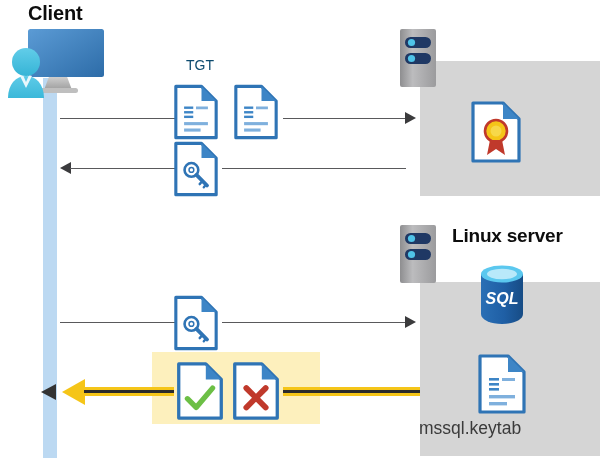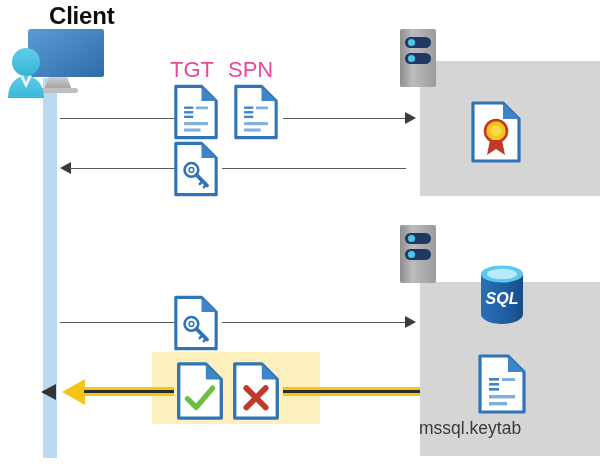--- a/index.html
+++ b/index.html
@@ -22,22 +22,21 @@
 
   
   .title-label {
     font-weight: bold;
     color: #0d0d0d;
     letter-spacing: -0.2px;
     line-height: 1.15;
   }
   .client-title {
     left: 28px; top: 2px;
-    font-size: 24px;
-    margin-left: 21px;
+    font-size: 20px;
   }
   .dc-title {
     left: 452px; top: 4px;
     font-size: 19px;
     width: 148px;
   }
   .linux-title {
     left: 452px; top: 225px;
     font-size: 19px;
     width: 148px;
@@ -111,22 +110,23 @@
   }
   .yarrow-head-inner {
     width: 0; height: 0;
     border-top: 8px solid transparent;
     border-bottom: 8px solid transparent;
     border-right: 15px solid #333333;
   }
 
   
   .doc-tag {
-    font-size: 22px;
-    color: #ec4899;
+    font-size: 14px;
+    color: #0c4a6e;
+    text-align: center;
     width: 60px;
   }
 
   svg { display: block; }
 </style>
 </head>
 <body>
 
 <div id="stage">
 
@@ -194,20 +194,21 @@
   <div class="abs" style="left:471px; top:101px;">
     <svg width="50" height="62" viewBox="0 0 50 62">
       <path d="M2 2 L32 2 L48 18 L48 60 L2 60 Z" fill="#ffffff" stroke="#2f74b5" stroke-width="3.2" stroke-linejoin="round"></path>
       <path d="M32 2 L48 18 L32 18 Z" fill="#3d85c6"></path>
       <circle cx="25" cy="30" r="11" fill="#f5c518" stroke="#c0392b" stroke-width="2.6"></circle>
       <path d="M19 39 L16 54 L25 48 L34 54 L31 39 Z" fill="#c0392b"></path>
       <circle cx="25" cy="30" r="5.5" fill="#f7d84a"></circle>
     </svg>
   </div>
 
+  <div class="abs title-label linux-title">Linux server</div>
 
   <div class="abs" style="left:398px; top:223px;">
     <svg width="44" height="62" viewBox="0 0 44 62">
       <rect x="2" y="2" width="36" height="58" rx="2" fill="url(#srvGrad)"></rect>
       <rect x="7" y="10" width="26" height="11" rx="5.5" fill="#1f3864"></rect>
       <circle cx="13.5" cy="15.5" r="3.6" fill="#4fc3e8"></circle>
       <rect x="7" y="26" width="26" height="11" rx="5.5" fill="#1f3864"></rect>
       <circle cx="13.5" cy="31.5" r="3.6" fill="#4fc3e8"></circle>
     </svg>
   </div>
@@ -252,21 +253,20 @@
       <path d="M30 2 L46 18 L30 18 Z" fill="#3d85c6"></path>
       <rect x="11" y="24" width="10" height="2.6" fill="#3d85c6"></rect>
       <rect x="11" y="29" width="10" height="2.6" fill="#3d85c6"></rect>
       <rect x="11" y="34" width="10" height="2.6" fill="#3d85c6"></rect>
       <rect x="24" y="24" width="13" height="3" fill="#7fb0dd"></rect>
       <rect x="11" y="41" width="26" height="3.4" fill="#7fb0dd"></rect>
       <rect x="11" y="48" width="18" height="3.4" fill="#7fb0dd"></rect>
     </svg>
   </div>
 
-  <div class="abs doc-tag" style="left:228px; top:57px;">SPN</div>
   <div class="abs" style="left:234px; top:84px;">
     <svg width="44" height="56" viewBox="0 0 48 60">
       <path d="M2 2 L30 2 L46 18 L46 58 L2 58 Z" fill="#ffffff" stroke="#2f74b5" stroke-width="3.4" stroke-linejoin="round"></path>
       <path d="M30 2 L46 18 L30 18 Z" fill="#3d85c6"></path>
       <rect x="11" y="24" width="10" height="2.6" fill="#3d85c6"></rect>
       <rect x="11" y="29" width="10" height="2.6" fill="#3d85c6"></rect>
       <rect x="11" y="34" width="10" height="2.6" fill="#3d85c6"></rect>
       <rect x="24" y="24" width="13" height="3" fill="#7fb0dd"></rect>
       <rect x="11" y="41" width="26" height="3.4" fill="#7fb0dd"></rect>
       <rect x="11" y="48" width="18" height="3.4" fill="#7fb0dd"></rect>

